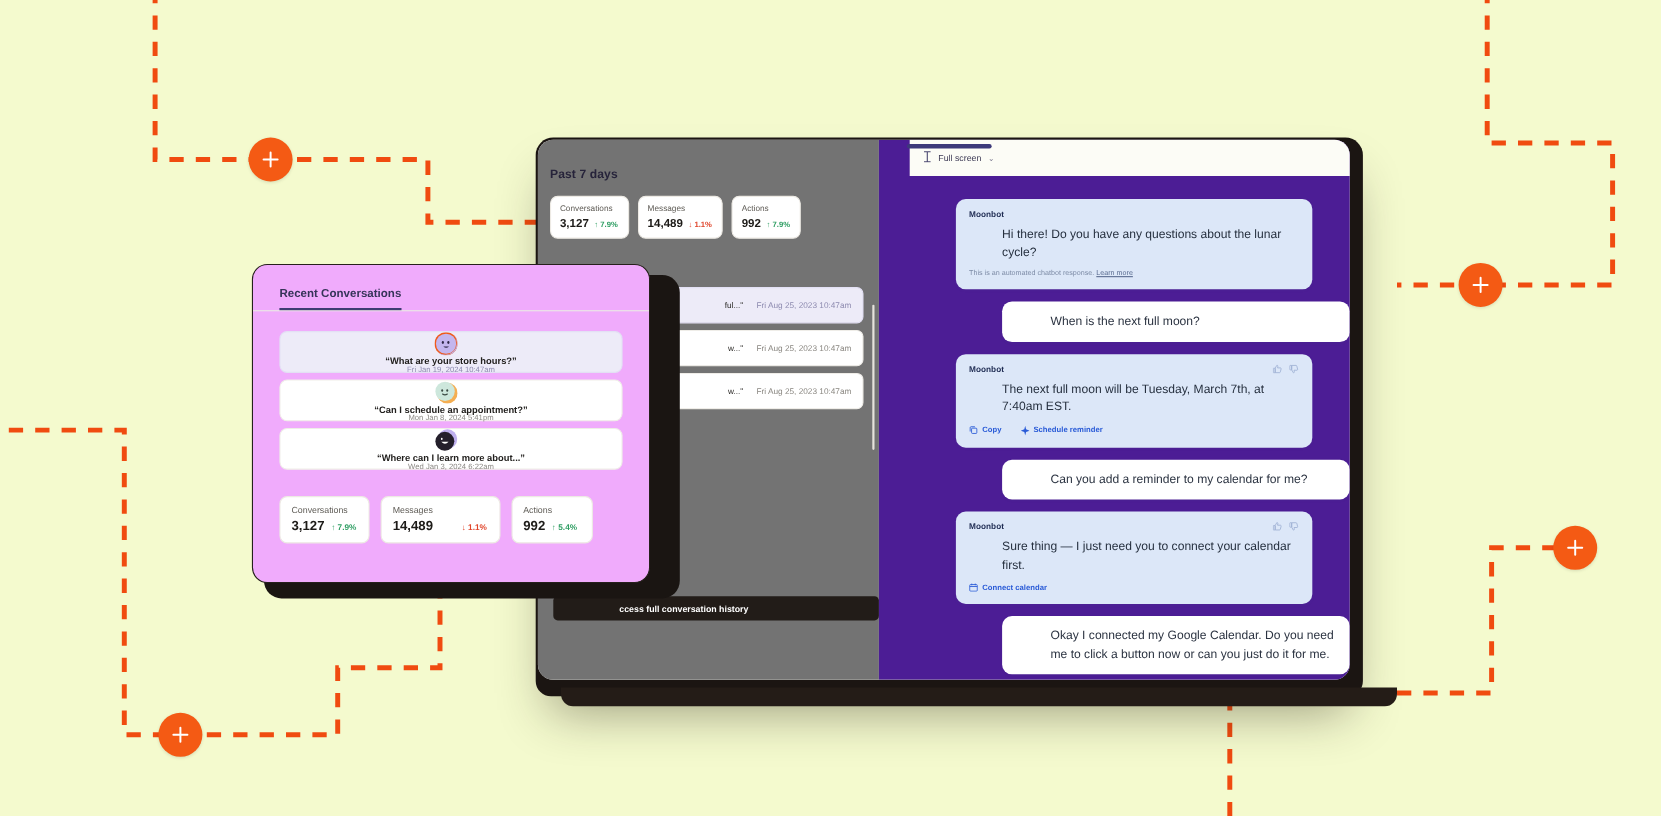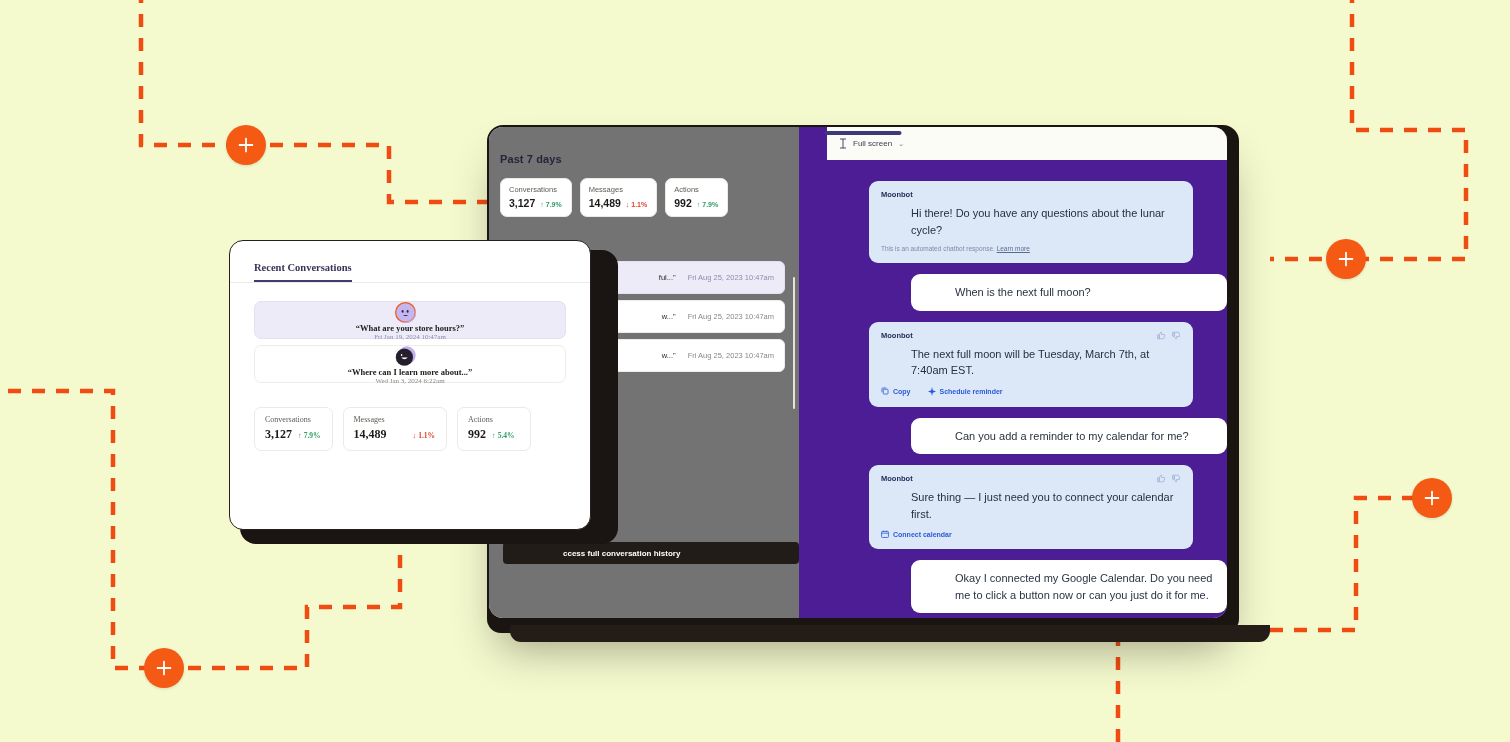--- a/index.html
+++ b/index.html
@@ -111,23 +111,22 @@
   .rate { position:absolute; right:12px; top:9px; display:flex; gap:6px; }
   .rate svg { display:block; opacity:.5; }
 
   
   .float-card-shadow {
     position:absolute; left:240px; top:250px; width:378px; height:294px;
     background:#1A1512; border-radius:16px;
   }
   .float-card {
     position:absolute; left:229px; top:240px; width:362px; height:290px;
-    background:#ffffff; border-radius:14px; border:1px solid #26201C;
+    background:#f0abfc; border-radius:14px; border:1px solid #26201C;
     overflow:hidden;
-    font-family:Liberation Serif, serif;
   }
   .fc-tabs { padding:16px 0 0 24px; border-bottom:1px solid #ECEAE4; }
   .fc-tab {
     display:inline-block; font-size:10.5px; font-weight:700; color:#363459;
     padding-bottom:7px; border-bottom:2px solid #3F3C72;
   }
   .fc-list { padding:18px 24px 0 24px; }
   .fc-row {
     display:flex; align-items:center; height:38px; padding:0 12px;
     border:1px solid #EFEDE8; border-radius:7px; background:#fff;
@@ -387,20 +386,33 @@
           <circle cx="10.5" cy="10.5" r="9.2" fill="#C4B6EE"></circle>
           <ellipse cx="7.6" cy="9.4" rx="1" ry="1.3" fill="#2D2545"></ellipse>
           <ellipse cx="12.6" cy="9.4" rx="1" ry="1.3" fill="#2D2545"></ellipse>
           <path d="M8,13 q2.6,2.2 5.2,0 Z" fill="#2D2545"></path>
         </svg>
       </span>
       <span class="fc-q">“What are your store hours?”</span>
       <span class="fc-t">Fri Jan 19, 2024 10:47am</span>
     </div>
 
+    <div class="fc-row">
+      <span class="fc-ava">
+        <svg width="21" height="21" viewBox="0 0 21 21">
+          <circle cx="11.6" cy="11.4" r="9.4" fill="#F4AE52"></circle>
+          <circle cx="9.6" cy="9.8" r="8.8" fill="#CDE7DC"></circle>
+          <ellipse cx="7" cy="9" rx=".9" ry="1.1" fill="#3A4A43"></ellipse>
+          <ellipse cx="11.6" cy="9" rx=".9" ry="1.1" fill="#3A4A43"></ellipse>
+          <path d="M7.3,12.2 q2.2,1.6 4.4,0" stroke="#3A4A43" stroke-width="1" fill="none" stroke-linecap="round"></path>
+        </svg>
+      </span>
+      <span class="fc-q">“Can I schedule an appointment?”</span>
+      <span class="fc-t">Mon Jan 8, 2024 5:41pm</span>
+    </div>
 
     <div class="fc-row">
       <span class="fc-ava">
         <svg width="21" height="21" viewBox="0 0 21 21">
           <circle cx="11.8" cy="9.2" r="8.9" fill="#BFB0EF"></circle>
           <circle cx="9.4" cy="11.2" r="8.6" fill="#241F2B"></circle>
           <path d="M6.2,11.6 q3.3,3.4 6.6,0 Z" fill="#FFFFFF"></path>
           <ellipse cx="6.6" cy="9" rx=".8" ry="1" fill="#FFFFFF"></ellipse>
         </svg>
       </span>

